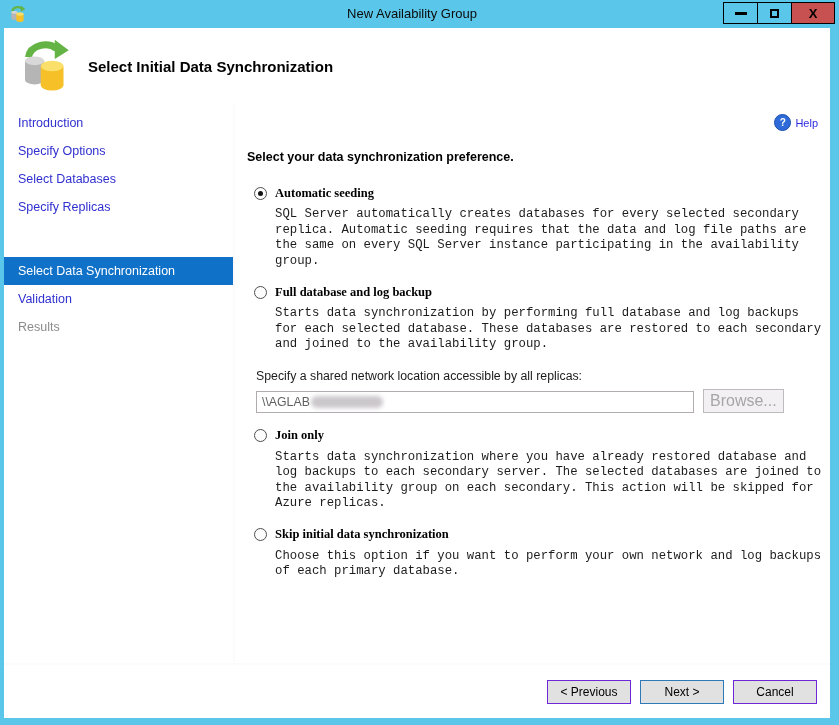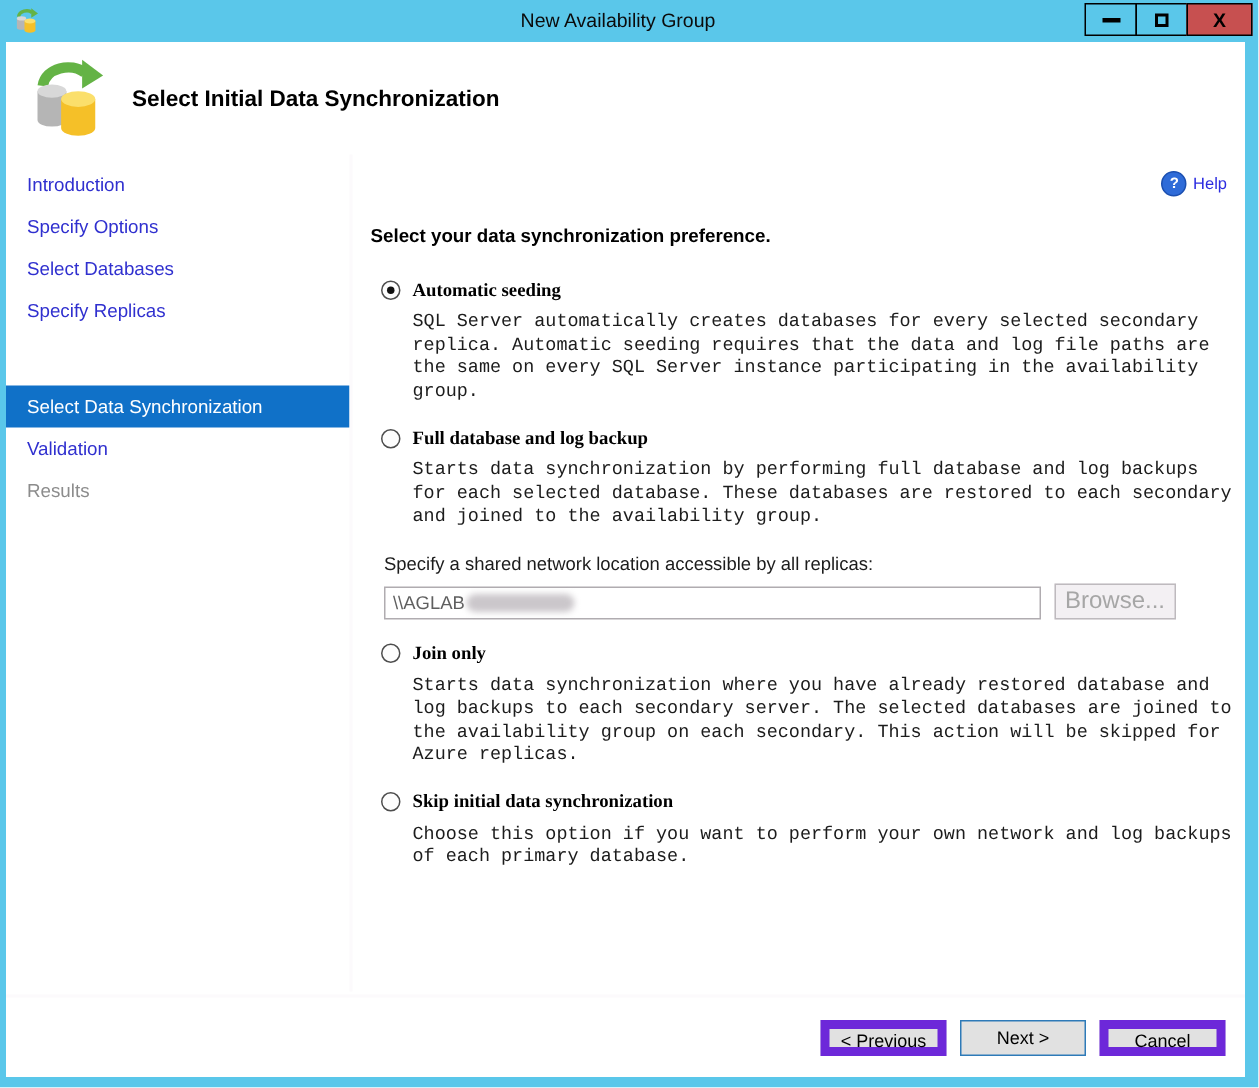--- a/index.html
+++ b/index.html
@@ -62,21 +62,21 @@
     display:flex;align-items:center;padding:0 5px;font-size:12.3px;color:#5F5F5F;cursor:text;}
   .redaction{display:inline-block;width:72px;height:12px;margin-left:1px;border-radius:6px;
     background:#CBC7CB;filter:blur(2px);}
   .btn-browse{margin-left:9px;height:24px;min-width:72px;box-sizing:border-box;
     background:#F3F0F3;border:1px solid #BEBABE;color:#A6A6A6;font-size:16px;
     font-family:"Liberation Sans", sans-serif;}
 
   
   .footer{position:absolute;left:0;right:0;bottom:0;height:55px;border-top:2px solid #FCFAFC;
     display:flex;align-items:center;justify-content:flex-end;gap:9px;padding-right:13px;box-sizing:border-box;}
-  .btn{height:24px;min-width:84px;box-sizing:border-box;background:#E1E1E1;border:6px solid #6d28d9;
+  .btn{height:24px;min-width:84px;box-sizing:border-box;background:#E1E1E1;border:1px solid #6d28d9;
     font-size:12px;color:#000;font-family:"Liberation Sans", sans-serif;cursor:pointer;}
   .btn.default{border:1px solid #2E7AB8;}
 </style>
 </head>
 <body>
 
 <div class="stage">
 
   <div class="titlebar">
     <svg class="titlebar-icon" viewBox="0 0 64 64">

